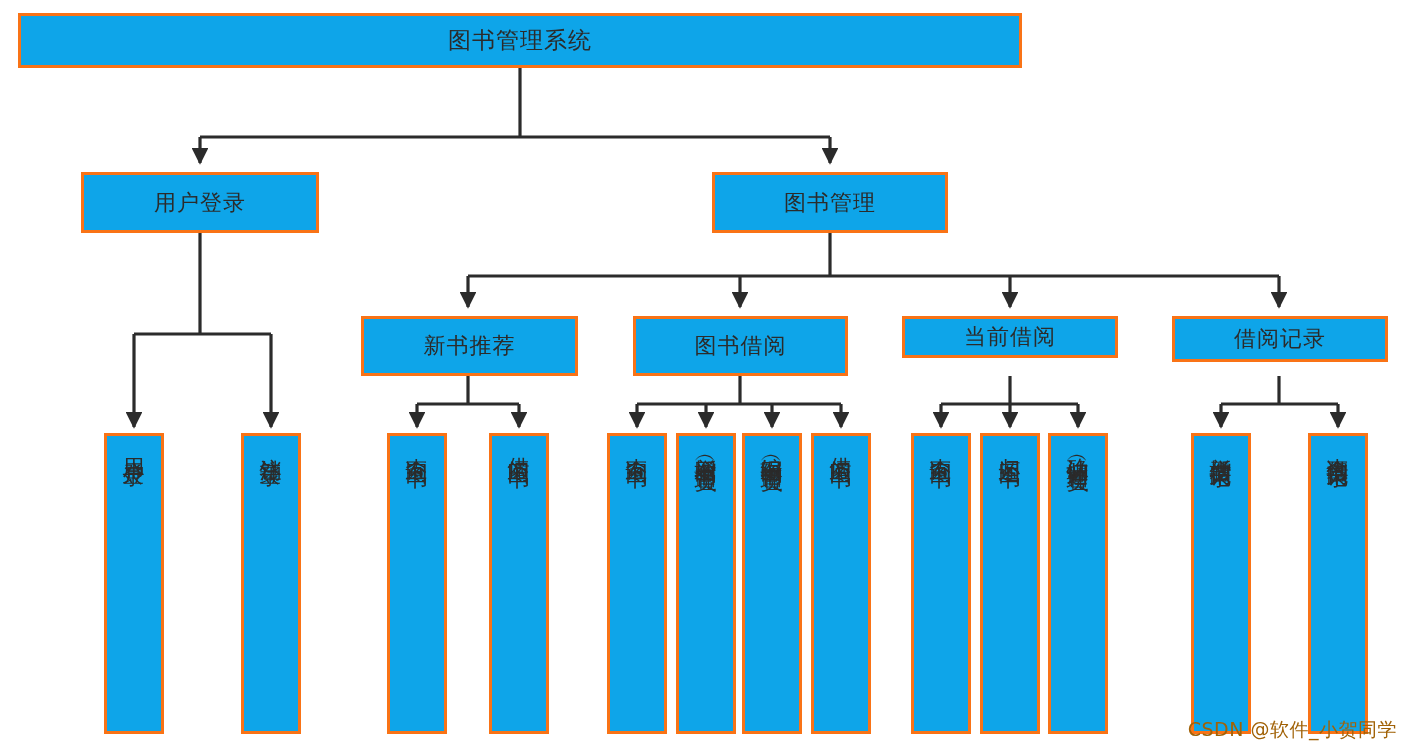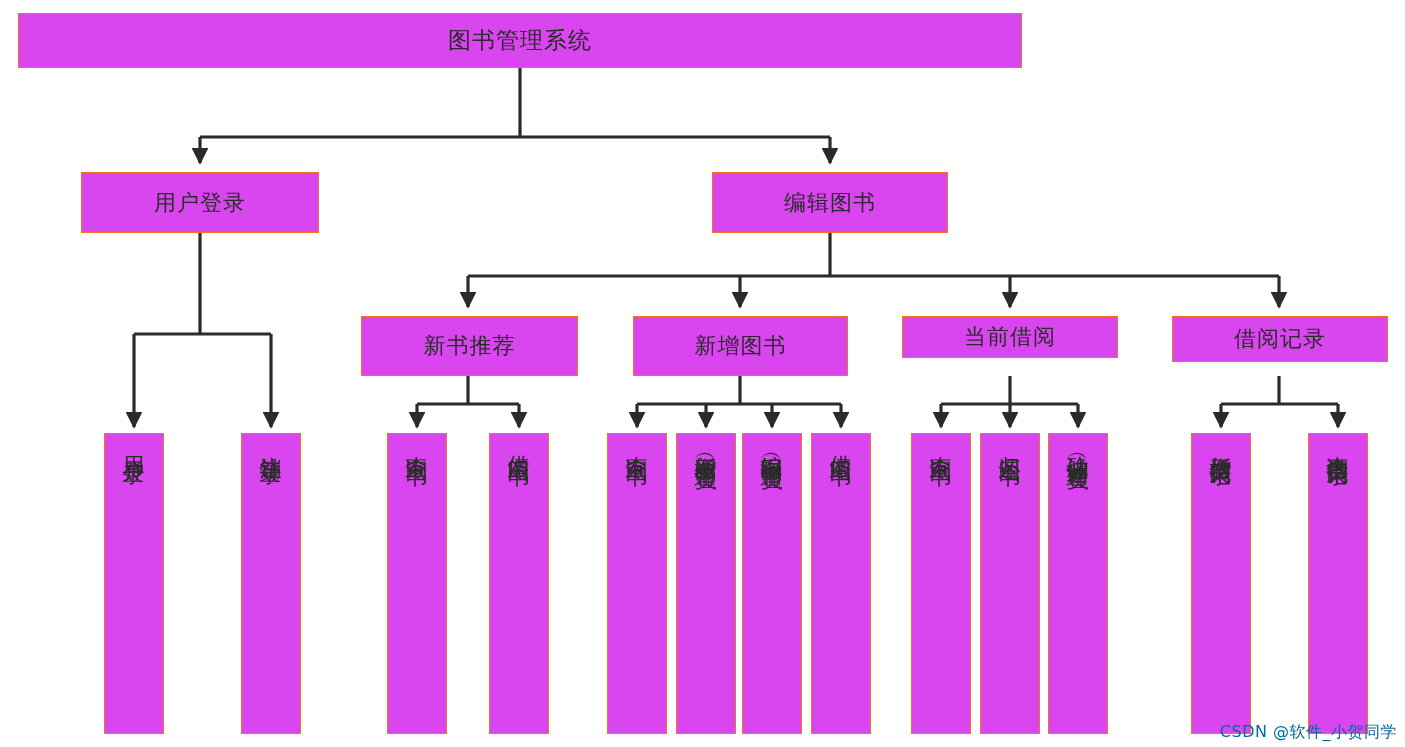--- a/index.html
+++ b/index.html
@@ -15,22 +15,22 @@
     width:1405px;height:747px;
   }
   #edges{
     position:absolute;left:0;top:0;
     width:1405px;height:747px;
     pointer-events:none;
   }
   .node{
     position:absolute;
     box-sizing:border-box;
-    background:#d946ef;
-    border:1px solid #f97316;
+    background:#0ea5e9;
+    border:3px solid #f97316;
     display:flex;
     align-items:center;
     justify-content:center;
     color:#2b2b2b;
     letter-spacing:1px;
   }
   .node.root{
     font-size:23px;
   }
   .node.level1{
@@ -55,22 +55,22 @@
     white-space:nowrap;
     text-align:left;
   }
   .node.leaf.tall .vtext{
     letter-spacing:2px;
   }
   #watermark{
     position:absolute;
     right:8px;
     bottom:4px;
-    font-size:16px;
-    color:#0369a1;
+    font-size:19px;
+    color:#a16207;
     white-space:nowrap;
     letter-spacing:0.5px;
   }
 </style>
 </head>
 <body>
 
 <div id="diagram">
 
   <svg id="edges" viewBox="0 0 1405 747" width="1405" height="747" xmlns="http://www.w3.org/2000/svg">
@@ -124,28 +124,28 @@
   </svg>
 
   <div class="node root" style="left:18px;top:13px;width:1004px;height:55px;">
     <span>图书管理系统</span>
   </div>
 
   <div class="node level1" style="left:81px;top:172px;width:238px;height:61px;">
     <span>用户登录</span>
   </div>
   <div class="node level1" style="left:712px;top:172px;width:236px;height:61px;">
-    <span>编辑图书</span>
+    <span>图书管理</span>
   </div>
 
   <div class="node level2" style="left:361px;top:316px;width:217px;height:60px;">
     <span>新书推荐</span>
   </div>
   <div class="node level2" style="left:633px;top:316px;width:215px;height:60px;">
-    <span>新增图书</span>
+    <span>图书借阅</span>
   </div>
   <div class="node level2" style="left:902px;top:316px;width:216px;height:42px;">
     <span>当前借阅</span>
   </div>
   <div class="node level2" style="left:1172px;top:316px;width:216px;height:46px;">
     <span>借阅记录</span>
   </div>
 
   <div class="node leaf" style="left:104px;top:433px;width:60px;height:301px;">
     <span class="vtext">用户登录</span>

